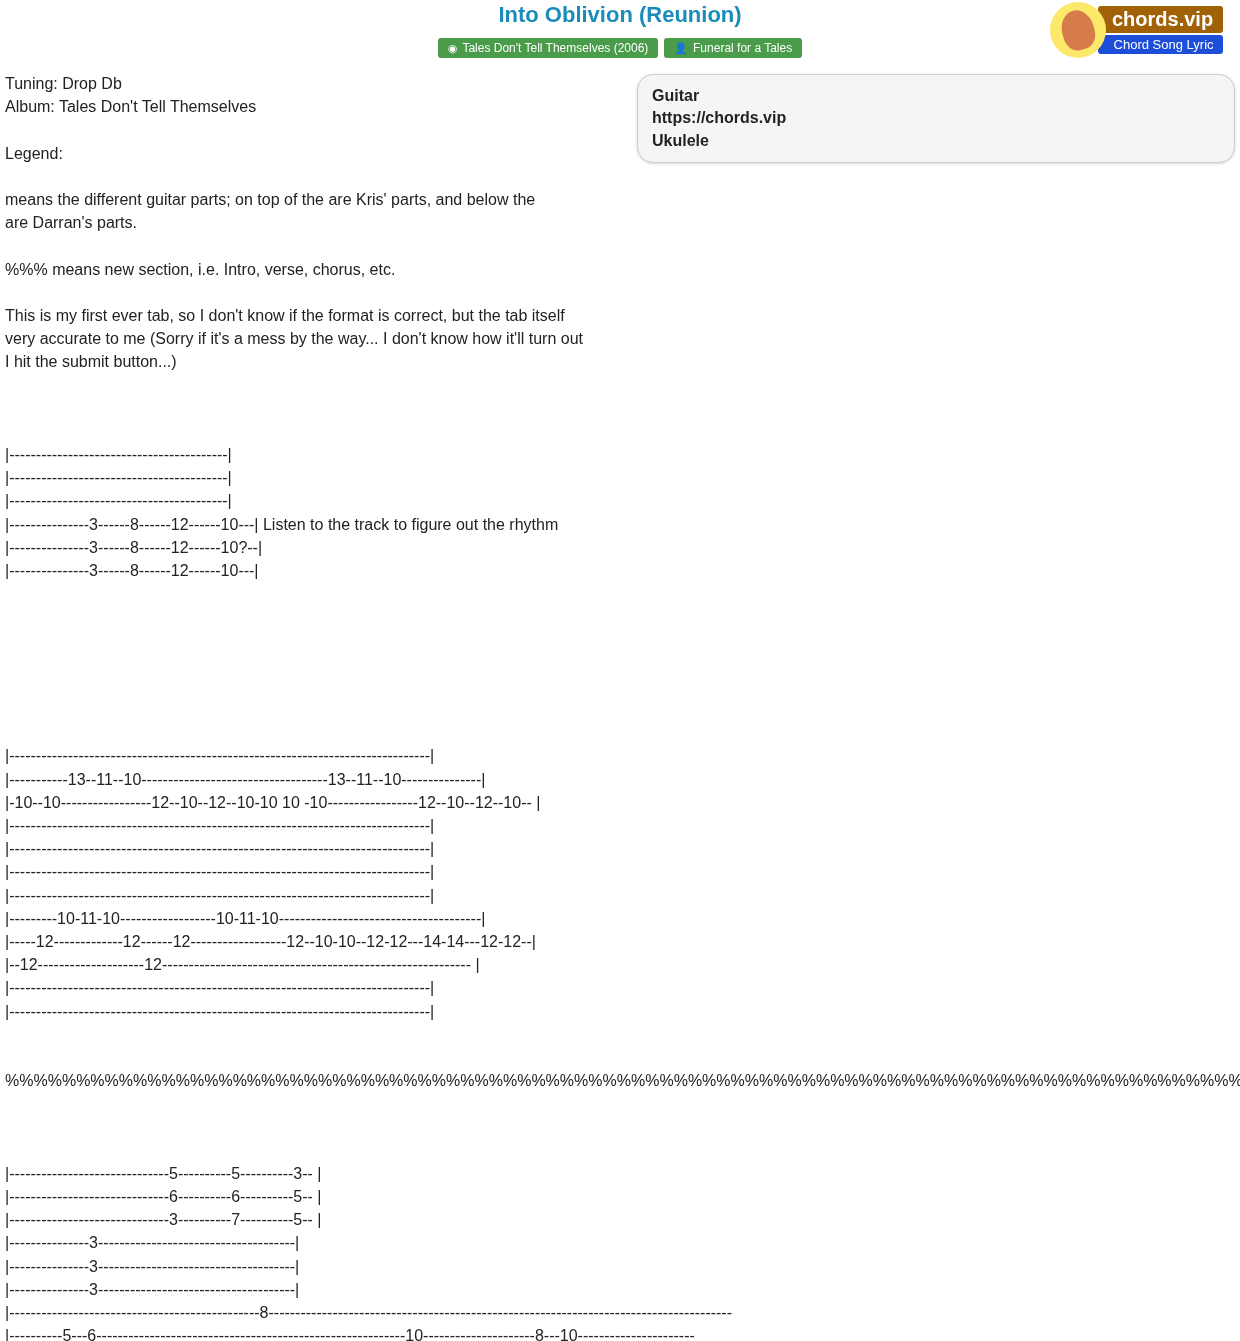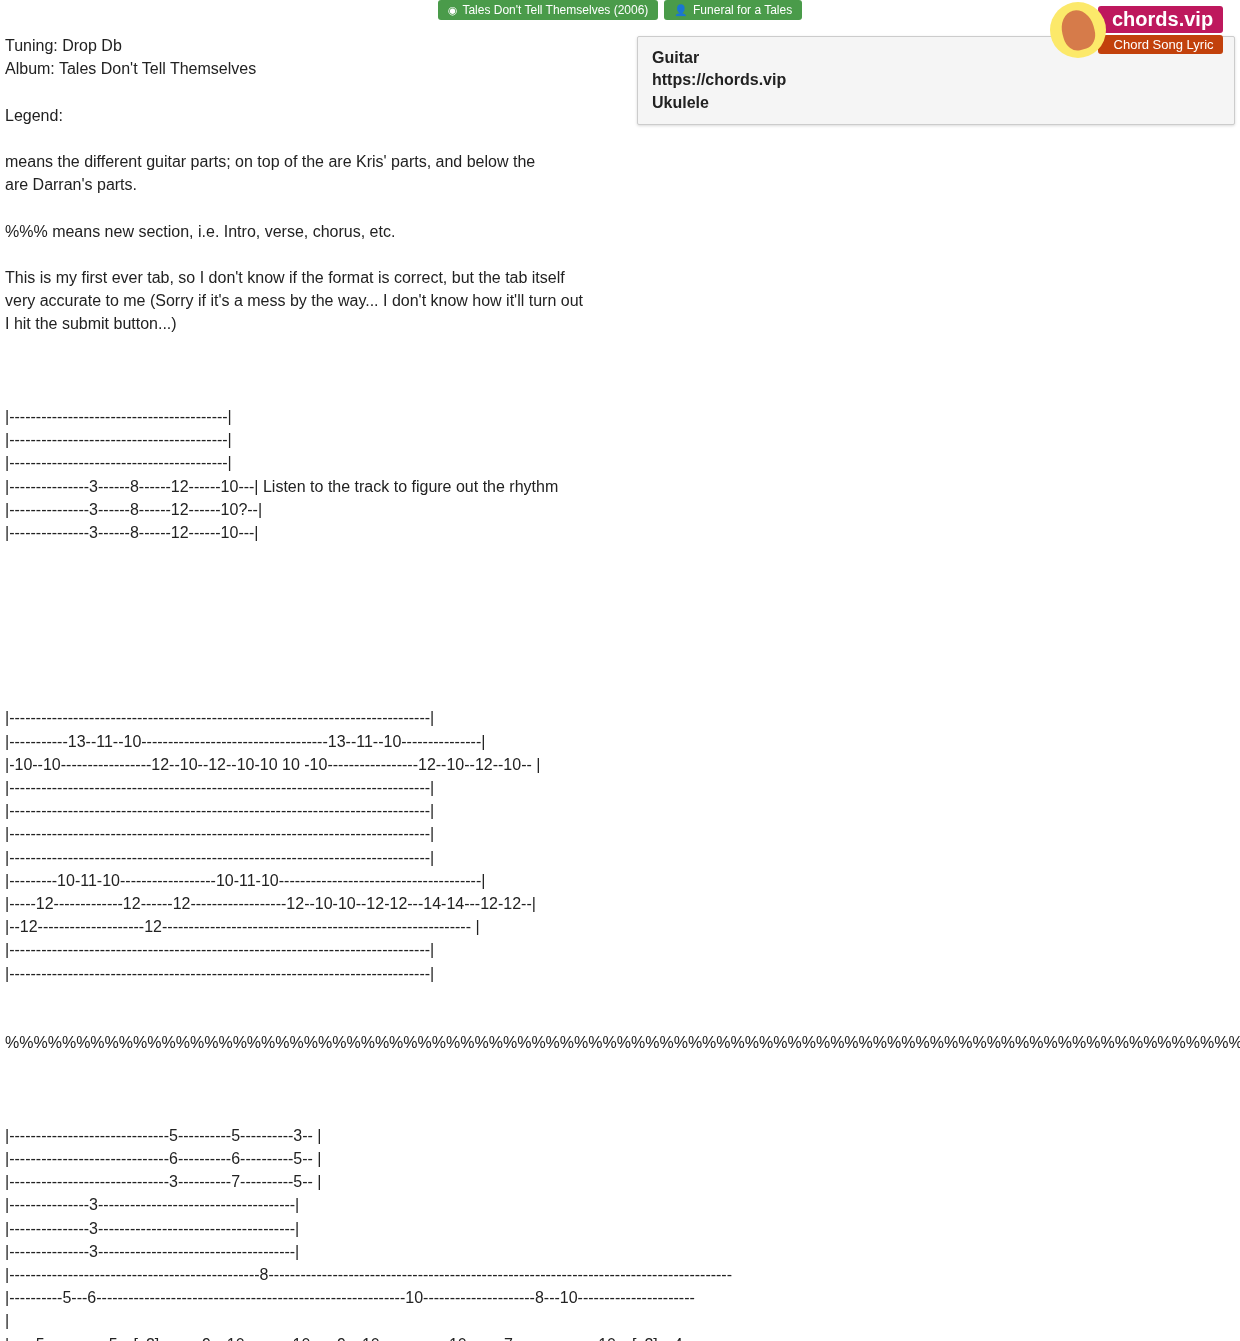--- a/index.html
+++ b/index.html
@@ -69,29 +69,29 @@
       border-radius: 50% 50% 40% 40%;
       position: relative;
       transform: rotate(-15deg);
     }
     .logo-text {
       display: flex;
       flex-direction: column;
       margin-left: -8px;
     }
     .logo-brand {
-      background: #be185d;
+      background: #a16207;
       color: #fff;
       font-size: 20px;
       font-weight: bold;
       padding: 2px 10px 2px 14px;
       border-radius: 3px;
     }
     .logo-sub {
-      background: #c2410c;
+      background: #1d4ed8;
       color: #fff;
       font-size: 13px;
       padding: 2px 8px 2px 14px;
       border-radius: 3px;
       margin-top: 2px;
     }
     .content {
       display: flex;
       gap: 20px;
       padding: 6px 5px 0 5px;
@@ -107,21 +107,21 @@
       width: 540px;
     }
     .sidebar {
       flex: 1;
       padding-left: 72px;
       padding-top: 2px;
     }
     .sidebar-box {
       background: #f5f5f5;
       border: 1px solid #ccc;
-      border-radius: 2px;
+      border-radius: 16px;
       padding: 10px 14px;
       box-shadow: 0 1px 3px rgba(0,0,0,0.15);
     }
     .sidebar-item {
       font-size: 16px;
       font-weight: bold;
       color: #222;
       line-height: 1.4;
     }
   </style>
@@ -132,20 +132,21 @@
   <div class="header">
     <div class="logo">
       <div class="logo-circle">
         <div class="logo-guitar"></div>
       </div>
       <div class="logo-text">
         <div class="logo-brand">chords.vip</div>
         <div class="logo-sub">Chord Song Lyric</div>
       </div>
     </div>
+    <h1 class="title">Into Oblivion (Reunion)</h1>
     <div class="tags">
       <a class="tag">
         <span class="tag-icon">◉</span>
         <span>Tales Don't Tell Themselves (2006)</span>
       </a>
       <a class="tag">
         <span class="tag-icon">👤</span>
         <span>Funeral for a Tales</span>
       </a>
     </div>

